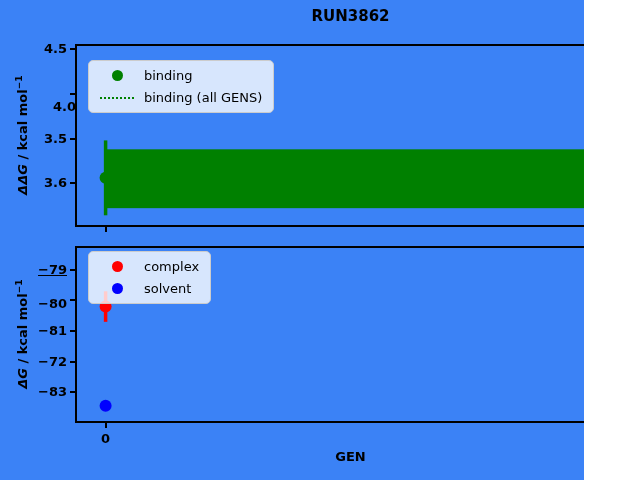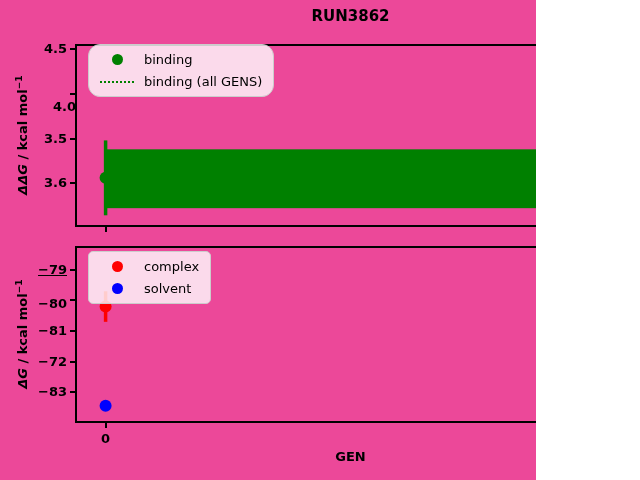--- a/index.html
+++ b/index.html
@@ -1,17 +1,17 @@
 <!DOCTYPE html>
 <html><head>
 <meta charset="utf-8">
 <style>
   html,body{margin:0;padding:0;background:#ffffff;}
   #fig{
-    position:relative;width:536px;height:480px;background:#ec4899;overflow:hidden;
+    position:relative;width:584px;height:480px;background:#3b82f6;overflow:hidden;
     font-family:"DejaVu Sans","Liberation Sans",sans-serif;color:#000;
   }
   #chart-svg{position:absolute;left:0;top:0;}
   .title{
     position:absolute;left:76px;width:549px;top:7px;text-align:center;
     font-size:15px;font-weight:bold;
   }
   .ylab{
     position:absolute;left:10px;width:24px;
     display:flex;align-items:center;justify-content:center;
@@ -87,21 +87,21 @@
   <div class="ylab" style="top:45px;height:181px;">
     <span class="rot"><i>ΔΔG</i><span> / kcal mol</span><sup>−1</sup></span>
   </div>
 
   <div class="ylab" style="top:247px;height:175px;">
     <span class="rot"><i>ΔG</i><span> / kcal mol</span><sup>−1</sup></span>
   </div>
 
   <div class="xlab">GEN</div>
 
-  <div class="legend" style="left:88px;top:44px;border-radius:12px;">
+  <div class="legend" style="left:88px;top:60px;">
     <div class="lrow">
       <span class="lhandle">
           <span class="ldot" style="background: rgb(0, 128, 0);"></span>
         </span>
       <span class="llab">binding</span>
     </div>
     <div class="lrow">
       <span class="lhandle">
           <span class="lline" style="border-top-color: rgb(0, 128, 0);"></span>
         </span>

